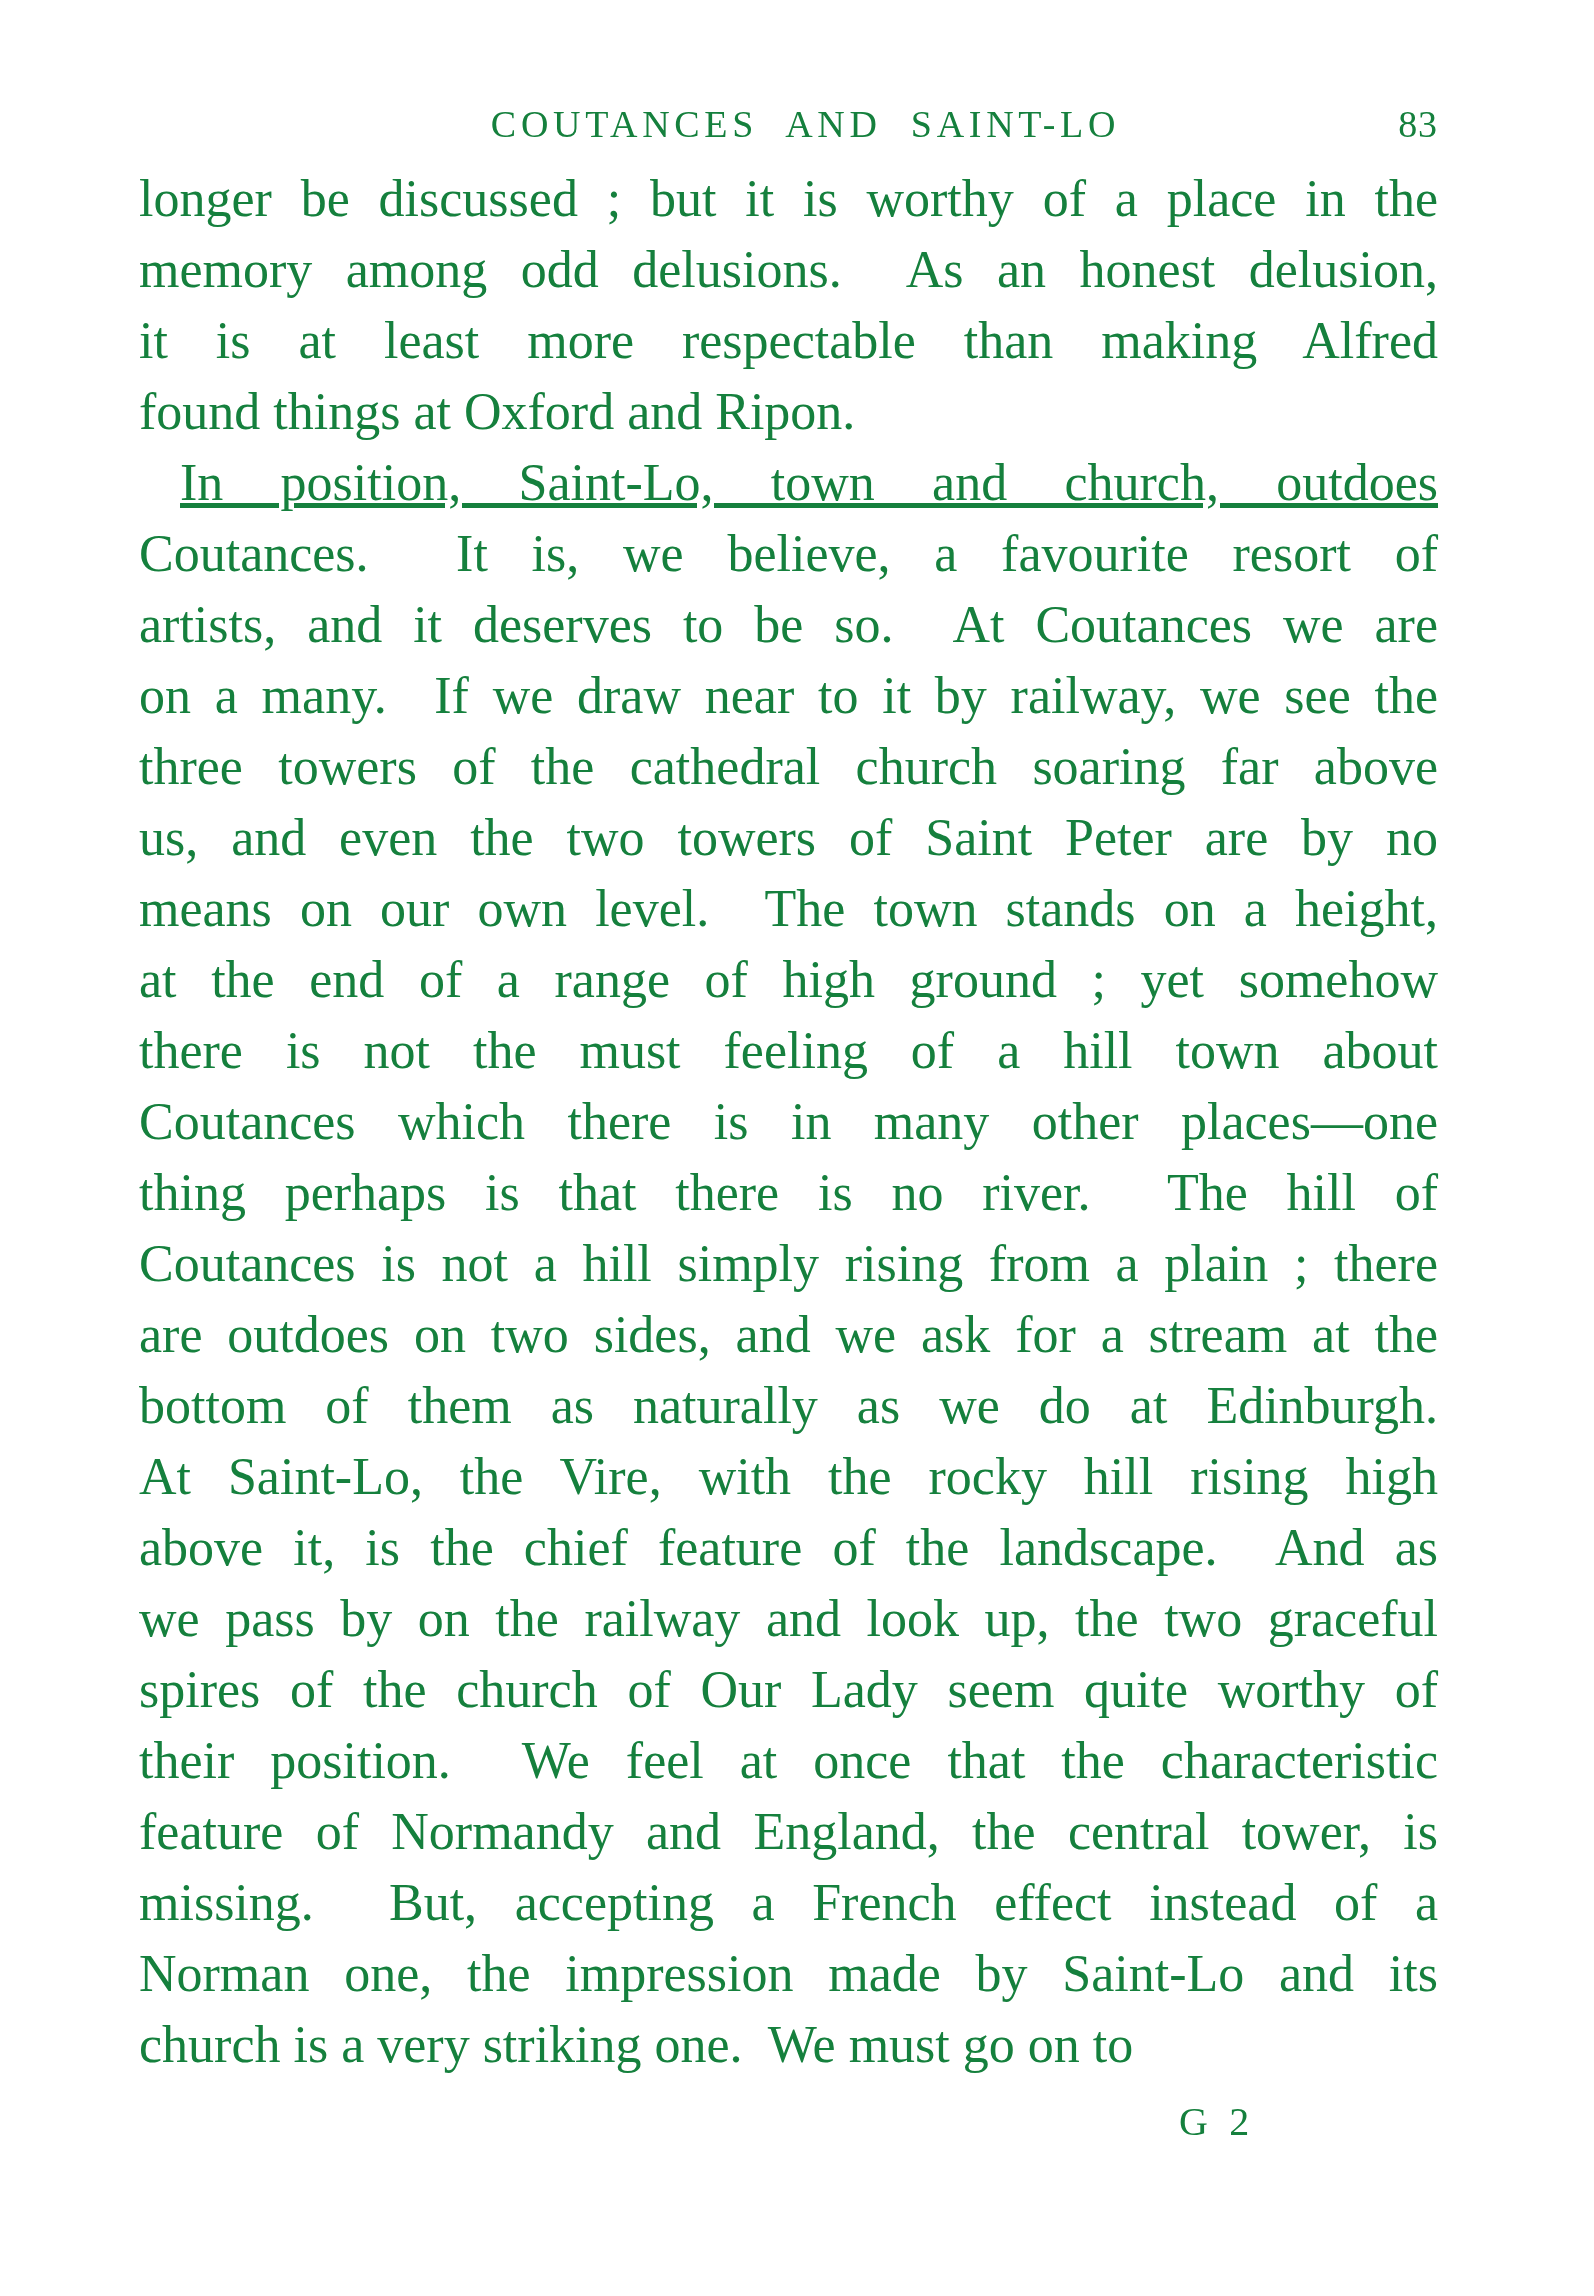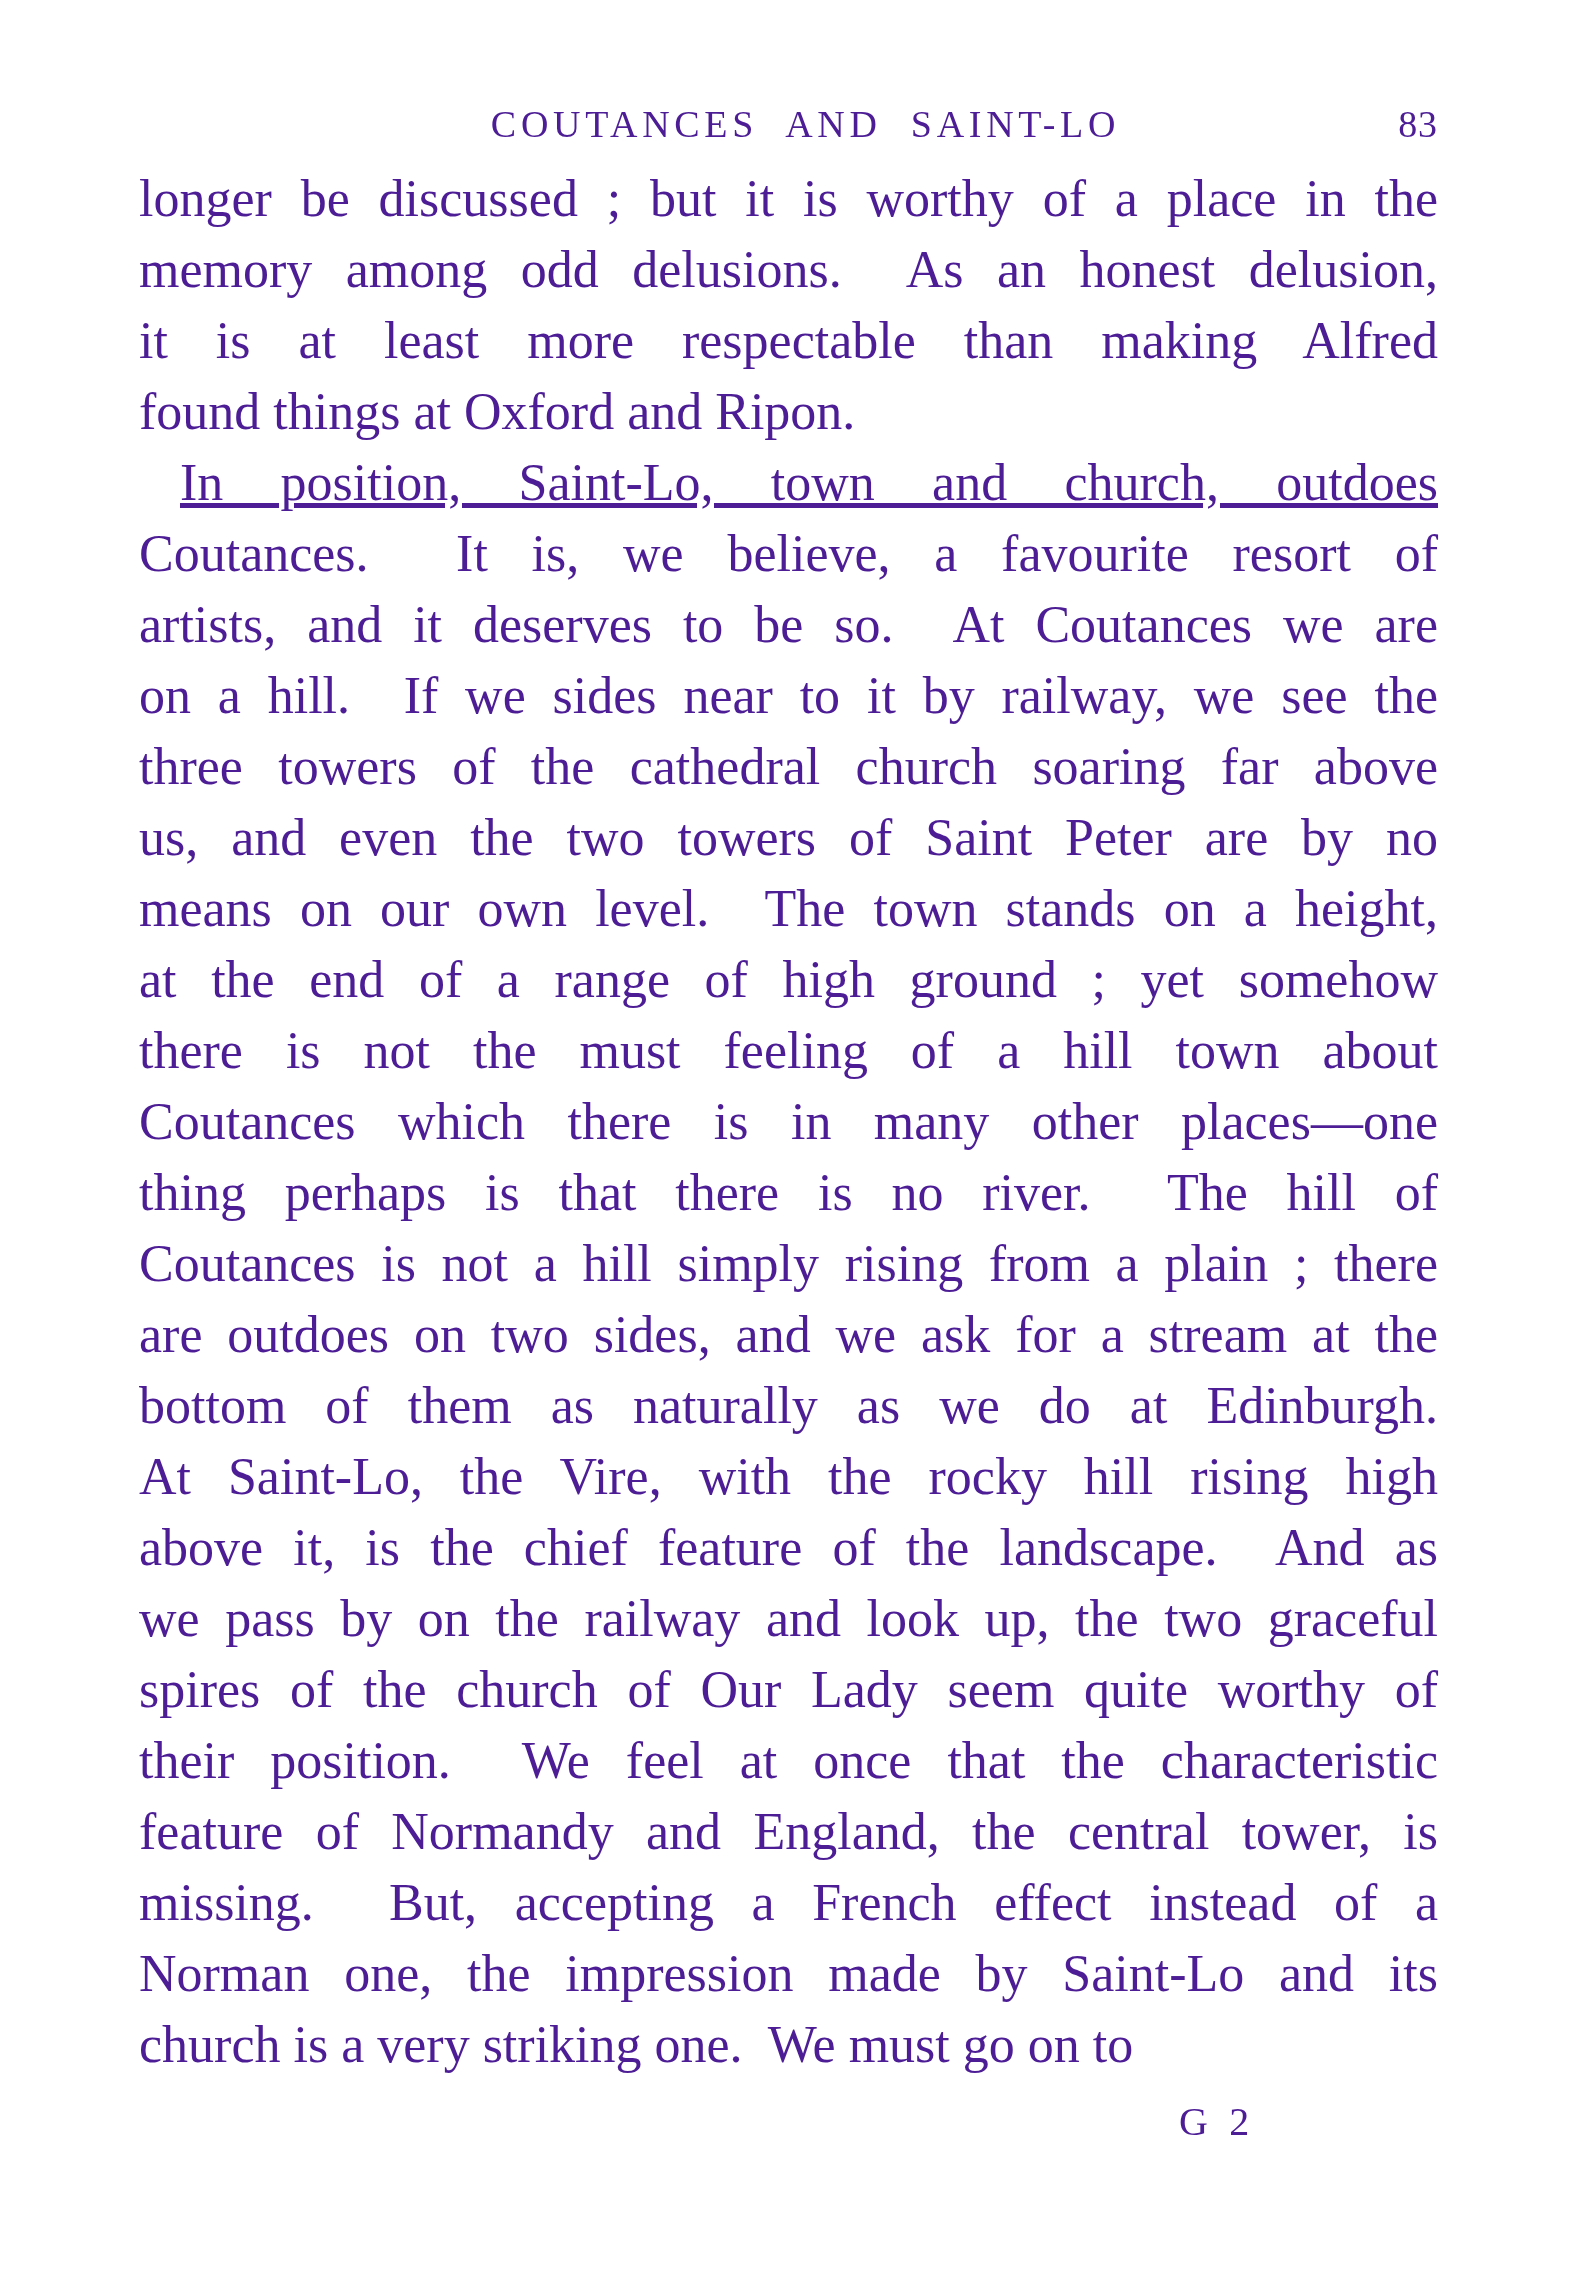--- a/index.html
+++ b/index.html
@@ -5,21 +5,21 @@
   html, body {
     margin: 0;
     padding: 0;
     background: #e8e8e8;
   }
   .page {
     position: relative;
     width: 1594px;
     height: 2297px;
     background: #ffffff;
-    color: #4c1d95;
+    color: #15803d;
     font-family: "Liberation Serif", "DejaVu Serif", serif;
     overflow: hidden;
   }
   .running-header {
     position: absolute;
     top: 102px;
     left: 139px;
     width: 1299px;
     height: 49px;
   }
@@ -86,21 +86,21 @@
   </div>
 
   <div class="text-column">
     <div class="line">longer be discussed ; but it is worthy of a place in the</div>
     <div class="line">memory among odd delusions.  As an honest delusion,</div>
     <div class="line">it is at least more respectable than making Alfred</div>
     <div class="line no-justify">found things at Oxford and Ripon.</div>
     <div class="line indent">In position, Saint-Lo, town and church, outdoes</div>
     <div class="line">Coutances.  It is, we believe, a favourite resort of</div>
     <div class="line">artists, and it deserves to be so.  At Coutances we are</div>
-    <div class="line">on a hill.  If we sides near to it by railway, we see the</div>
+    <div class="line">on a many.  If we draw near to it by railway, we see the</div>
     <div class="line">three towers of the cathedral church soaring far above</div>
     <div class="line">us, and even the two towers of Saint Peter are by no</div>
     <div class="line">means on our own level.  The town stands on a height,</div>
     <div class="line">at the end of a range of high ground ; yet somehow</div>
     <div class="line">there is not the must feeling of a hill town about</div>
     <div class="line">Coutances which there is in many other places—one</div>
     <div class="line">thing perhaps is that there is no river.  The hill of</div>
     <div class="line">Coutances is not a hill simply rising from a plain ; there</div>
     <div class="line">are outdoes on two sides, and we ask for a stream at the</div>
     <div class="line">bottom of them as naturally as we do at Edinburgh.</div>

